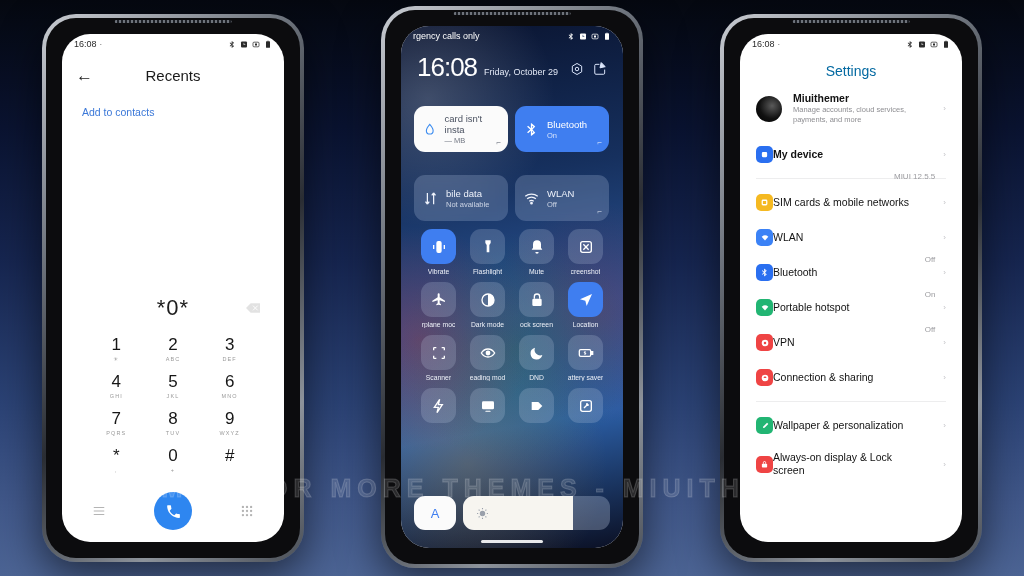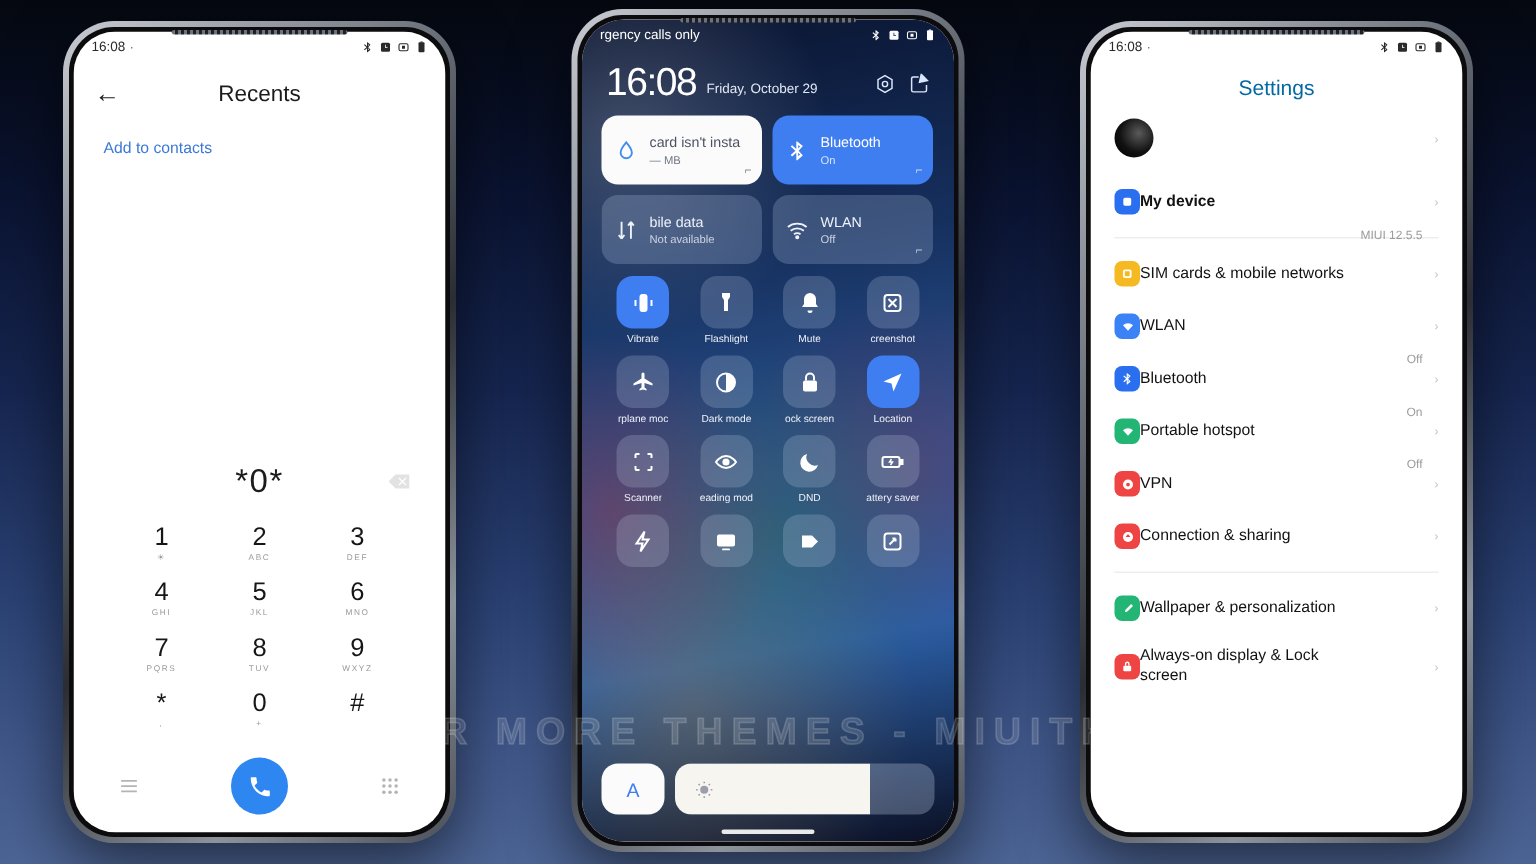--- a/index.html
+++ b/index.html
@@ -17,21 +17,21 @@
     font-size:25px; font-weight:bold; letter-spacing:6px;
     color:rgba(255,255,255,.13);
     -webkit-text-stroke:1px rgba(255,255,255,.17);
     z-index:40; pointer-events:none; white-space:nowrap;
   }
 
   
   .phone{ position:absolute; border-radius:34px;
     background:linear-gradient(135deg,#c9ccd2,#6f757e 30%,#2a2d33 55%,#8d939b 80%,#4a4f57);
     padding:4px; box-shadow:0 14px 40px rgba(0,0,0,.55);}
-  .phone .inner{ width:100%; height:100%; border-radius:30px; background:#0c0c0e; padding:3px; position:relative;}
+  .phone .inner{ width:100%; height:100%; border-radius:30px; background:#0c0c0e; padding:16px; position:relative;}
   .screen{ width:100%; height:100%; border-radius:28px; overflow:hidden; position:relative; background:#fff;}
   .grille{ position:absolute; top:2px; left:50%; transform:translateX(-50%);
     width:46%; height:3px; border-radius:2px;
     background:repeating-linear-gradient(90deg,#6e737b 0 2px,#1d2026 2px 4px); z-index:9;}
 
   #phone1{ left:42px; top:14px; width:262px; height:548px; }
   #phone2{ left:381px; top:6px; width:262px; height:562px; }
   #phone3{ left:720px; top:14px; width:262px; height:548px; }
 
   
@@ -73,21 +73,21 @@
       radial-gradient(circle at 88% 55%, rgba(150,40,60,.30), transparent 32%),
       radial-gradient(circle at 30% 84%, rgba(200,150,60,.28), transparent 30%),
       linear-gradient(170deg,#0a1430 0%,#16305e 30%,#2a5494 55%,#2b5ea5 75%,#0b1024 100%);
   }
   .p2-head{ padding:8px 16px 0 16px; display:flex; align-items:flex-end; }
   .p2-clock{ font-size:26px; color:#fff; font-weight:300; line-height:26px; letter-spacing:-1px;}
   .p2-date{ font-size:9px; color:#e2e8f5; margin-left:7px; margin-bottom:3px;}
   .p2-hicons{ margin-left:auto; display:flex; gap:9px; margin-bottom:4px;}
   .p2-big{ display:flex; gap:7px; padding:10px 13px 0 13px; flex-wrap:wrap;}
   .bigtile{ width:calc(50% - 4px); height:46px; border-radius:11px; position:relative;
-    padding:7px 9px; display:flex; align-items:center; gap:8px; overflow:hidden;}
+    padding:7px 9px; display:flex; align-items:center; gap:8px; overflow:hidden;margin-top:16px;}
   .bigtile .txt{ display:flex; flex-direction:column; gap:1px; }
   .bigtile .t1{ font-size:9.5px; line-height:11px;}
   .bigtile .t2{ font-size:7.5px; line-height:9px; opacity:.78;}
   .bigtile .corner{ position:absolute; right:7px; bottom:5px; font-size:8px; opacity:.65;}
   .bt-white{ background:#fbfbfb; color:#4b5261;}
   .bt-blue{ background:#3f7ef0; color:#fff;}
   .bt-dim{ background:rgba(190,205,235,.24); color:#eef2fb; backdrop-filter:blur(4px);}
   .grid{ display:flex; flex-wrap:wrap; padding:8px 13px 0 13px; gap:0; }
   .gcell{ width:25%; display:flex; flex-direction:column; align-items:center; margin-bottom:7px;}
   .gico{ width:35px; height:35px; border-radius:11px; display:flex; align-items:center; justify-content:center;
@@ -541,20 +541,24 @@
               </svg>
           </div>
         </div>
 
         <div class="p3-title">Settings</div>
 
 
         <div class="p3-list">
           <div class="p3-acct">
             <div class="p3-av"></div>
+            <div>
+              <div class="nm">Miuithemer</div>
+              <div class="sb">Manage accounts, cloud services, payments, and more</div>
+            </div>
             <div class="p3-ch" style="margin-left:auto">›</div>
           </div>
 
           <div class="p3-row">
             <div class="p3-ic" style="background:#2a6ff0">
                 <svg width="9" height="9" viewBox="0 0 24 24" fill="#fff">
                   <rect x="5" y="5" width="14" height="14" rx="3"></rect>
                 </svg>
               </div>
             <div class="p3-lb b">My device</div>

